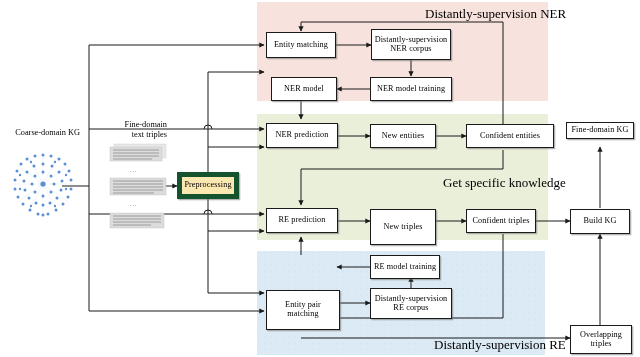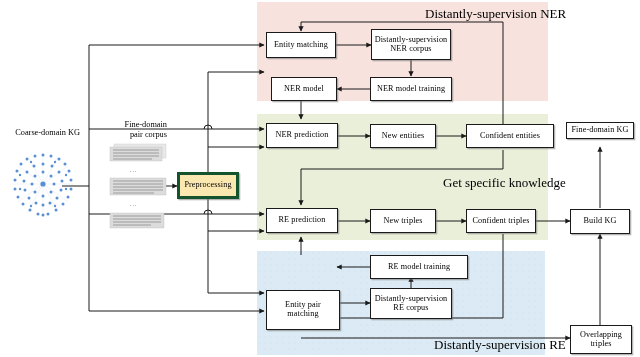--- a/index.html
+++ b/index.html
@@ -7,21 +7,21 @@
        font-family:"Liberation Serif","DejaVu Serif",serif;}
   #stage{position:relative;width:640px;height:357px;background:#fff;}
   svg#canvas{position:absolute;left:0;top:0;width:640px;height:357px;}
 
   .node{position:absolute;box-sizing:border-box;background:#ffffff;
         border:1px solid #1a1a1a;
         display:flex;align-items:center;justify-content:center;
         text-align:center;line-height:1.08;color:#000;
         font-size:8.2px;letter-spacing:.1px;
         box-shadow:1.3px 1.3px 0 rgba(120,120,120,.55);}
-  .node.accent{background:#fbe7b0;border:3px solid #14532d;}
+  .node.accent{background:#fbe7b0;border:5px solid #14532d;}
   .region-label{position:absolute;font-size:13px;color:#000;white-space:nowrap;}
   .caption{position:absolute;font-size:8.3px;color:#000;text-align:right;
            line-height:1.22;white-space:nowrap;}
   .dots{position:absolute;font-size:6px;color:#777;letter-spacing:1px;}
   .kgwrap{position:absolute;}
   .docstack{position:absolute;}
 </style>
 </head>
 <body>
 
@@ -173,21 +173,21 @@
           <circle cx="56" cy="27" r="1.2"></circle>
         <circle cx="21" cy="14" r="1.2"></circle>
           <circle cx="45" cy="14" r="1.2"></circle>
         <circle cx="21" cy="58" r="1.2"></circle>
           <circle cx="45" cy="58" r="1.2"></circle>
       </g>
     </svg>
   </div>
 
   <div class="caption" style="left:105px;top:120px;width:62px;">Fine-domain</div>
-  <div class="caption" style="left:105px;top:130px;width:62px;">pair corpus</div>
+  <div class="caption" style="left:105px;top:130px;width:62px;">text triples</div>
 
   <div class="docstack" style="left:108px;top:142px;">
     <svg width="64" height="90" viewBox="0 0 64 90">
       <g>
         <rect x="6" y="2" width="52" height="14" fill="#e8e8e8" stroke="#c9c9c9" stroke-width="0.4"></rect>
         <rect x="2" y="5" width="52" height="14" fill="#dcdcdc" stroke="#bdbdbd" stroke-width="0.4"></rect>
         <g stroke="#8a8a8a" stroke-width="0.8">
           <line x1="5" y1="8" x2="51" y2="8"></line>
             <line x1="5" y1="11" x2="51" y2="11"></line>
           <line x1="5" y1="14" x2="51" y2="14"></line>
@@ -230,26 +230,26 @@
   <div class="node" style="left:370px;top:77px;width:82px;height:24px;">NER model training</div>
 
   <div class="node" style="left:266px;top:123px;width:72px;height:25px;">NER prediction</div>
 
   <div class="node" style="left:370px;top:124px;width:66px;height:24px;">New entities</div>
 
   <div class="node" style="left:466px;top:124px;width:88px;height:24px;">Confident  entities</div>
 
   <div class="node" style="left:266px;top:208px;width:72px;height:25px;">RE prediction</div>
 
-  <div class="node" style="left:370px;top:209px;width:66px;height:24px;">New triples</div>
+  <div class="node" style="left:370px;top:209px;width:66px;height:36px;">New triples</div>
 
   <div class="node" style="left:466px;top:209px;width:70px;height:24px;">Confident triples</div>
 
 
-  <div class="node" style="left:370px;top:255px;width:98px;height:24px;text-align:right;">RE model training</div>
+  <div class="node" style="left:370px;top:255px;width:70px;height:24px;text-align:right;">RE model training</div>
 
   <div class="node" style="left:266px;top:290px;width:74px;height:40px;white-space:pre-line;">Entity pair
 matching</div>
 
   <div class="node" style="left:370px;top:288px;width:82px;height:31px;white-space:pre-line;">Distantly-supervision
 RE corpus</div>
 
   <div class="node" style="left:570px;top:209px;width:60px;height:25px;">Build KG</div>
 
   <div class="node" style="left:566px;top:122px;width:68px;height:17px;">Fine-domain  KG</div>

